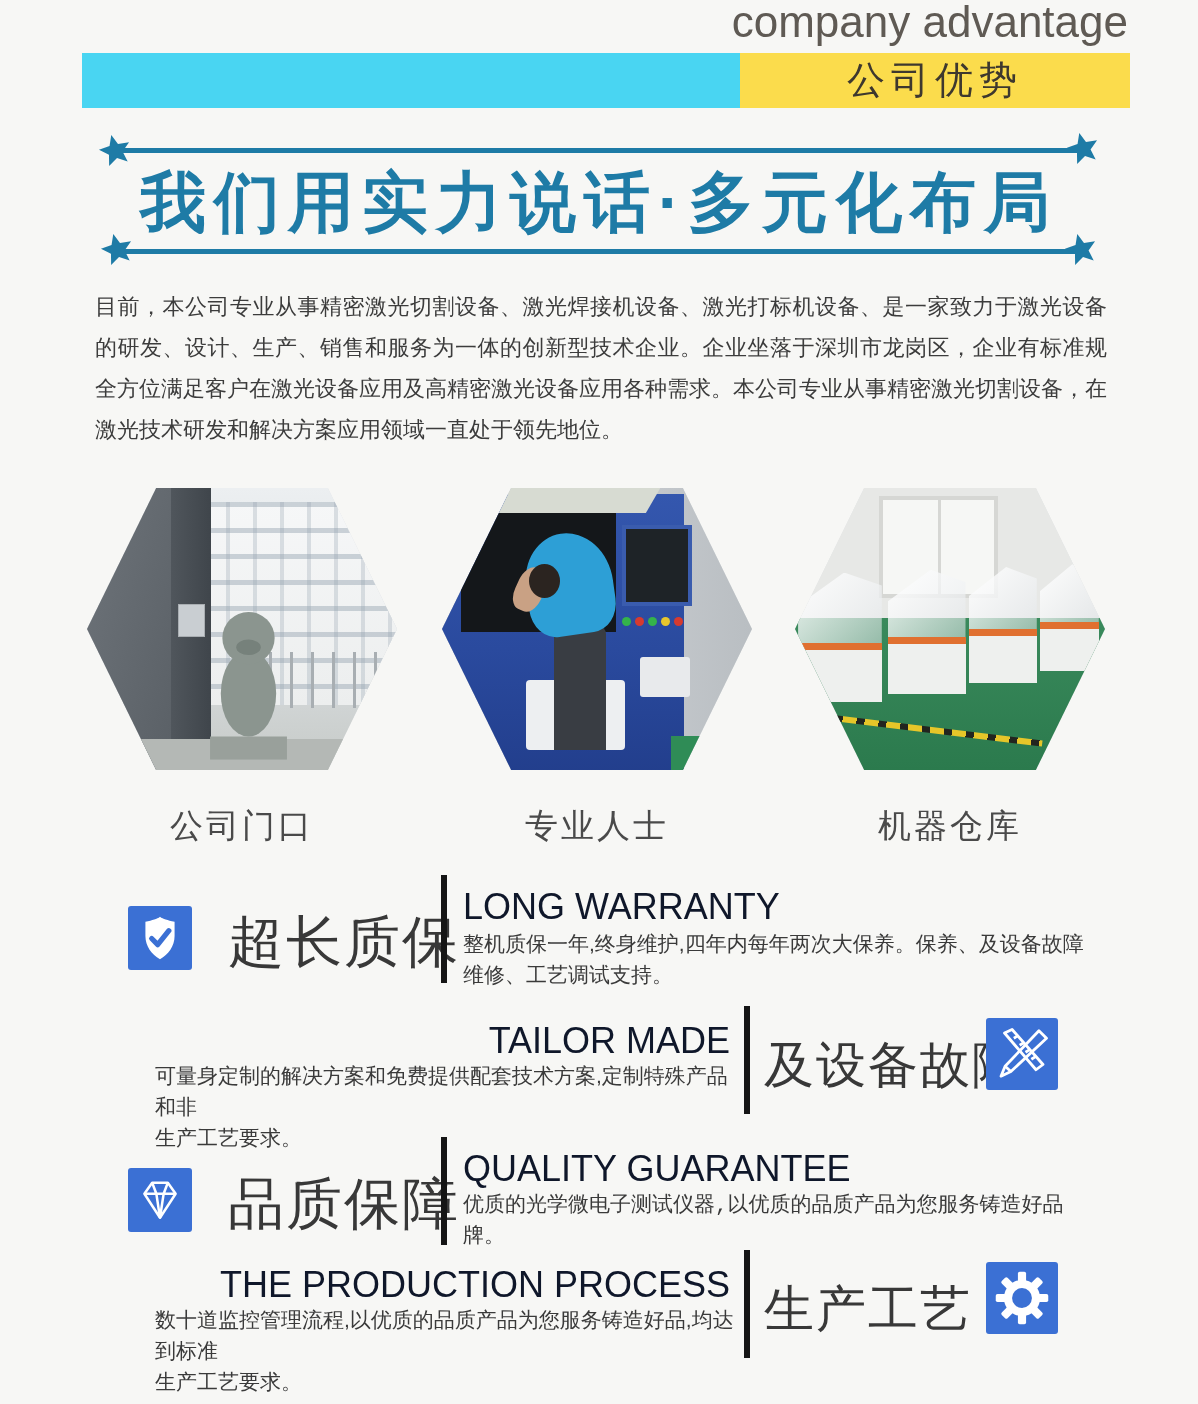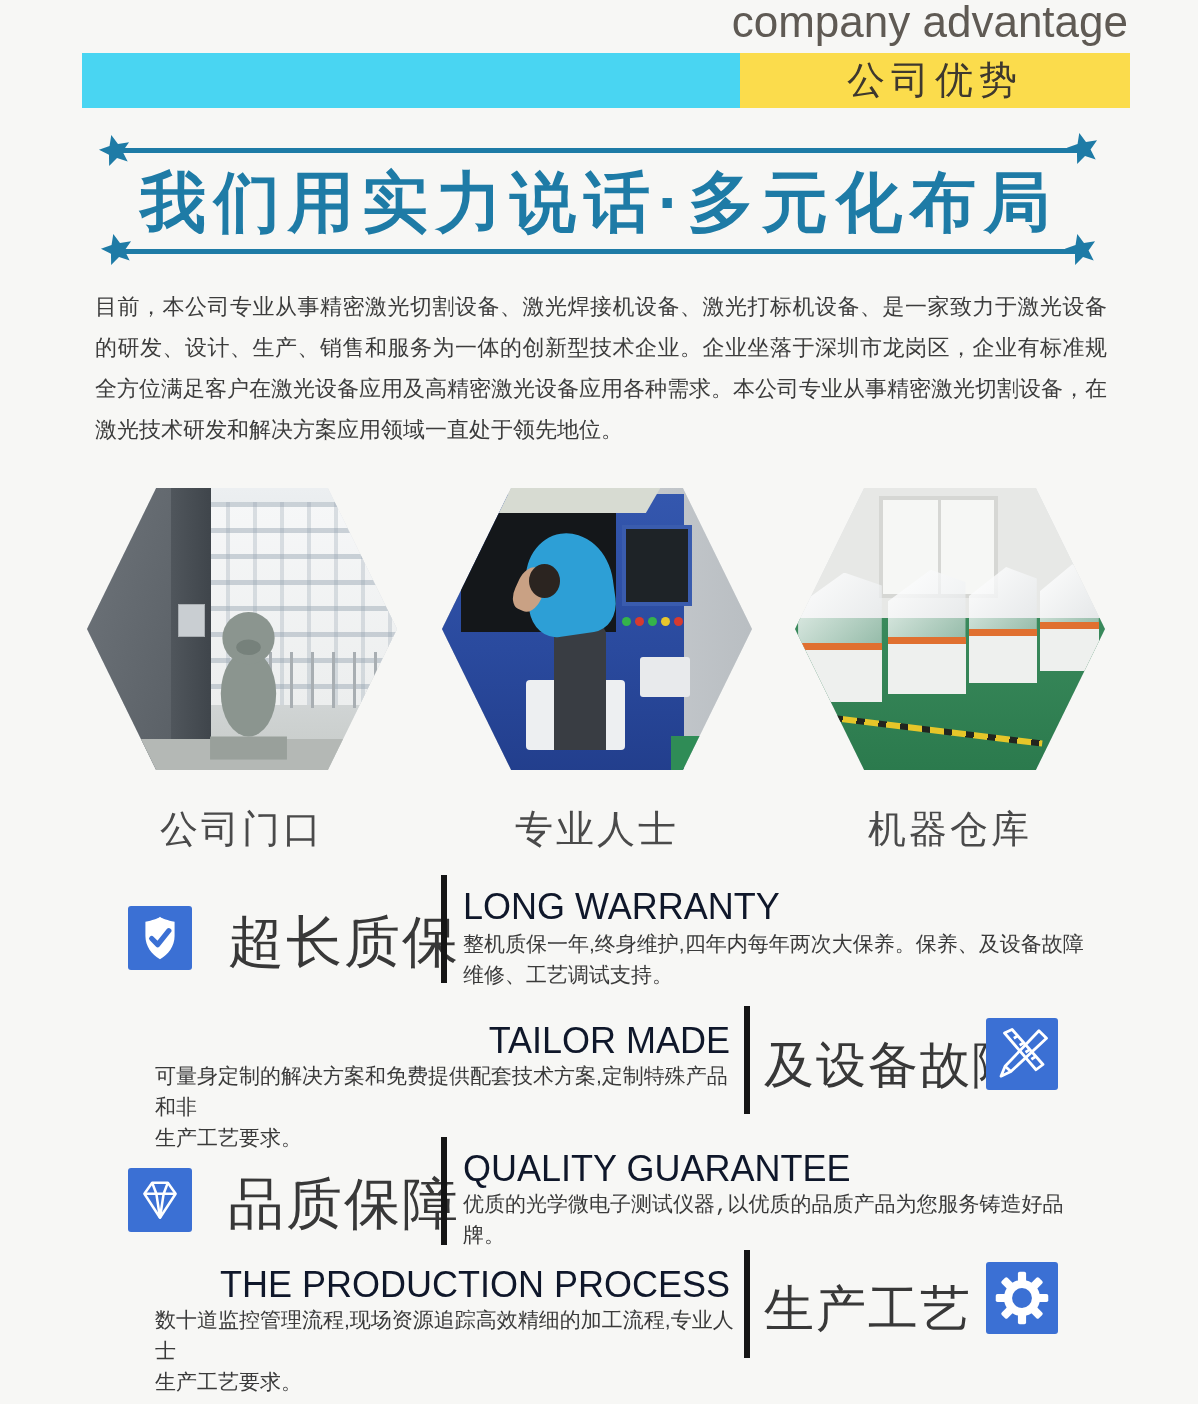--- a/index.html
+++ b/index.html
@@ -89,21 +89,21 @@
     background:linear-gradient(135deg, rgba(255,255,255,.92), rgba(226,230,234,.55));
     clip-path:polygon(0 100%,100% 100%,100% 18%,55% 0,0 46%);}
   .machine .bd{left:0;bottom:0;width:100%;height:46%;background:#eef0ee;border-top:7px solid #e0703040;box-sizing:border-box;
     border-top-color:#e07030;}
   .m1{left:1%;top:30%;width:27%;height:46%;}
   .m2{left:30%;top:29%;width:25%;height:44%;}
   .m3{left:56%;top:28%;width:22%;height:41%;}
   .m4{left:79%;top:27%;width:19%;height:38%;}
   .h3-tape{left:8%;bottom:13%;width:72%;height:6px;transform:rotate(7deg);
     background:repeating-linear-gradient(90deg,#e6c629 0 14px,#23251f 14px 22px);}
-  .caption{top:804px;width:310px;text-align:center;font-size:38px;letter-spacing:3px;color:#4a4a4a;}
+  .caption{top:804px;width:310px;text-align:center;font-size:33px;letter-spacing:3px;color:#4a4a4a;}
   .cap1{left:87px;} .cap2{left:442px;} .cap3{left:795px;}
 
   
   .feat-icon{width:64px;height:64px;background:#3b70d4;border-radius:3px;display:flex;align-items:center;justify-content:center;}
   .feat-icon svg{width:50px;height:50px;display:block;}
   .feat-icon.big{width:72px;height:72px;}
   .feat-icon.big svg{width:56px;height:56px;}
   .feat-zh{font-size:56px;font-weight:400;color:#383838;letter-spacing:2px;white-space:nowrap;}
   .feat-zh.big{font-size:50px;}
   .divider{width:6px;background:#151515;}
@@ -284,21 +284,21 @@
 <div class="abs feat-zh f3-zh">品质保障</div>
 <div class="abs divider f3-div"></div>
 <div class="abs feat-en f3-en">QUALITY GUARANTEE</div>
 <div class="abs feat-desc f3-desc">
   <div>优质的光学微电子测试仪器,以优质的品质产品为您服务铸造好品</div>
   <div>牌。</div>
 </div>
 
 <div class="abs feat-en ralign f4-en">THE PRODUCTION PROCESS</div>
 <div class="abs feat-desc f4-desc">
-  <div>数十道监控管理流程,现场资源追踪高效精细的加工流程,专业人士</div>
+  <div>数十道监控管理流程,以优质的品质产品为您服务铸造好品,均达到标准</div>
   <div>生产工艺要求。</div>
 </div>
 <div class="abs divider f4-div"></div>
 <div class="abs feat-zh big f4-zh">生产工艺</div>
 <div class="abs feat-icon big f4-icon">
   <svg viewBox="0 0 48 48">
     <g fill="#ffffff">
       <rect x="20.5" y="1.5" width="7" height="9" rx="1.5"></rect>
       <rect x="20.5" y="1.5" width="7" height="9" rx="1.5" transform="rotate(45 24 24)"></rect>
       <rect x="20.5" y="1.5" width="7" height="9" rx="1.5" transform="rotate(90 24 24)"></rect>

